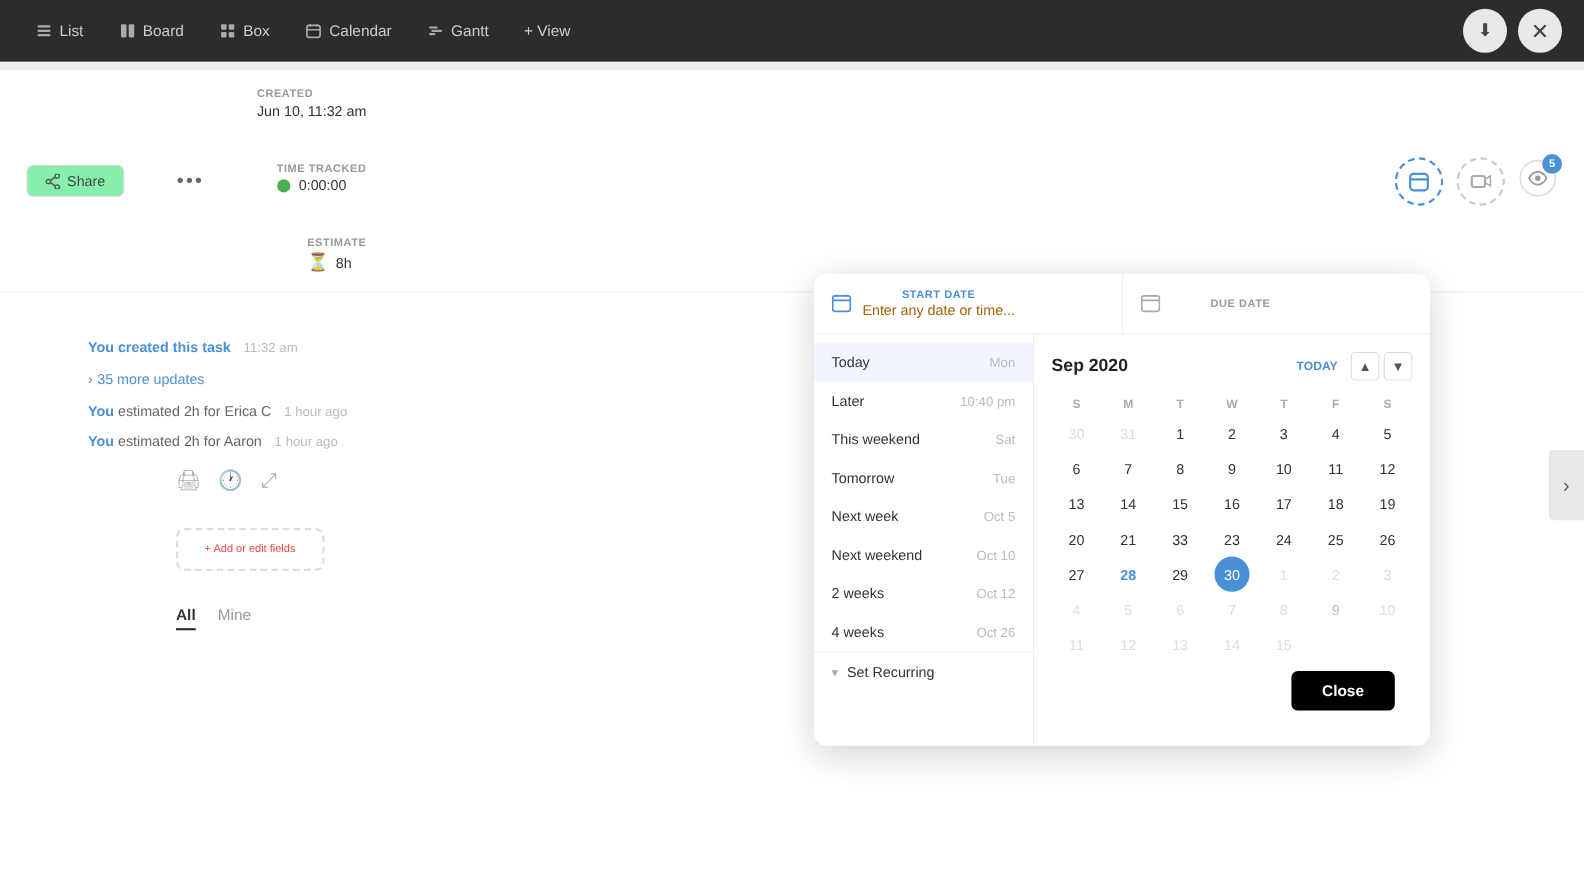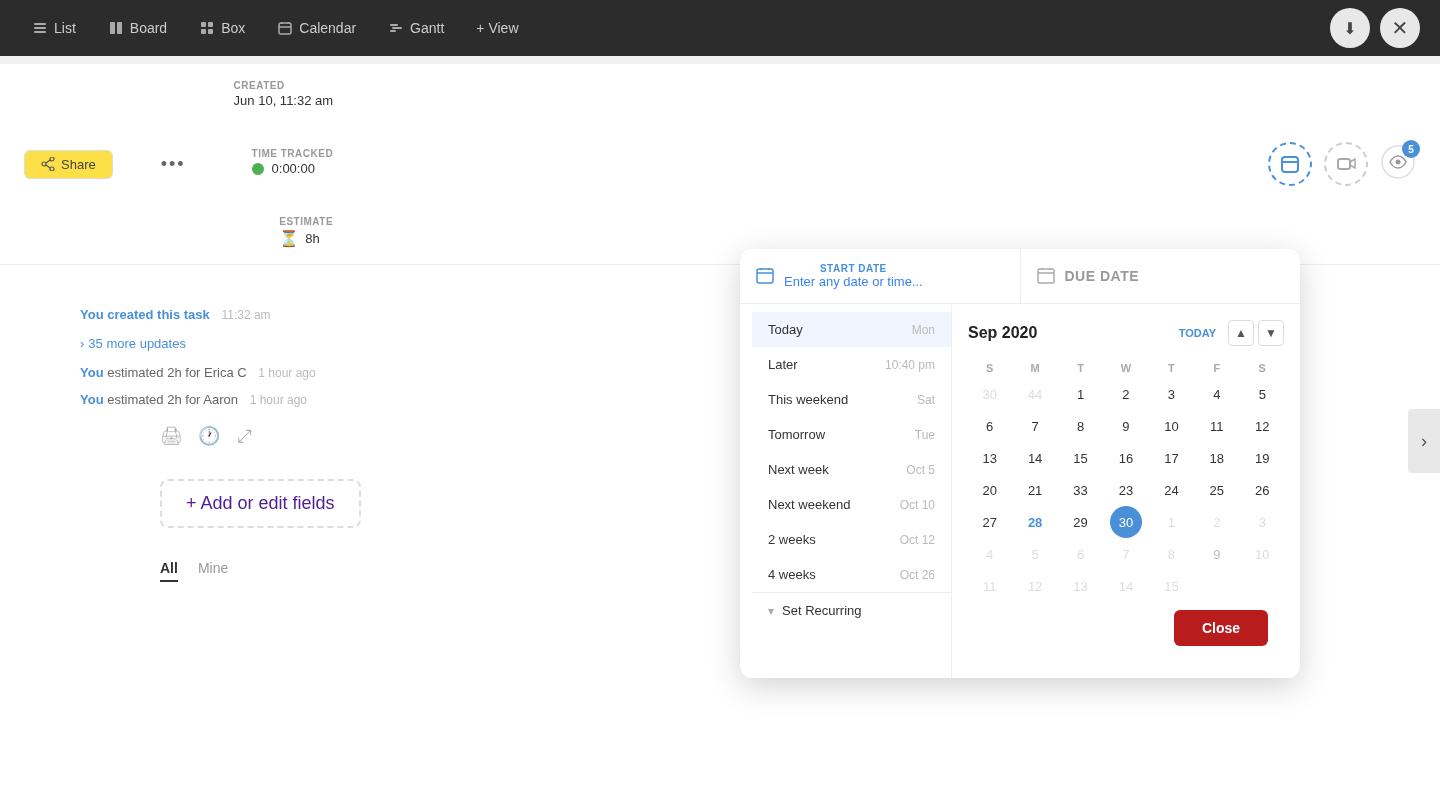--- a/index.html
+++ b/index.html
@@ -90,21 +90,21 @@
     .share-btn {
       display: flex;
       align-items: center;
       gap: 6px;
       padding: 6px 16px;
       border: 1px solid #ddd;
       border-radius: 6px;
       cursor: pointer;
       font-size: 13px;
       color: #444;
-      background: #fde047;
+      background: #86efac;
     }
     .more-btn {
       padding: 4px 8px;
       cursor: pointer;
       font-size: 18px;
       color: #666;
       letter-spacing: 2px;
     }
     .header-meta {
       display: flex;
@@ -210,22 +210,22 @@
       cursor: pointer;
       font-size: 18px;
     }
 
     
     .add-fields-btn {
       margin: 20px 80px;
       border: 2px dashed #ddd;
       border-radius: 8px;
       padding: 12px 24px;
-      color: #4c1d95;
-      font-size: 18px;
+      color: #ef4444;
+      font-size: 10px;
       cursor: pointer;
       display: inline-block;
       background: transparent;
     }
 
     
     .bottom-tabs {
       padding: 12px 80px;
       display: flex;
       gap: 20px;
@@ -273,35 +273,35 @@
     }
     .date-input-label {
       font-size: 10px;
       font-weight: 700;
       color: #4a90d9;
       text-transform: uppercase;
       letter-spacing: 0.5px;
     }
     .date-input-placeholder {
       font-size: 13px;
-      color: #3b82f6;
+      color: #a16207;
       flex: 1;
     }
     .date-input-due-label {
-      font-size: 14px;
+      font-size: 10px;
       font-weight: 700;
       color: #999;
       text-transform: uppercase;
       letter-spacing: 0.5px;
+      margin-left: 36px;
     }
 
     
     .date-picker-body {
       display: flex;
-      padding-left: 12px;
     }
 
     
     .quick-options {
       width: 200px;
       border-right: 1px solid #eee;
       padding: 8px 0;
     }
     .quick-option {
       display: flex;
@@ -403,21 +403,21 @@
       align-items: center;
       justify-content: center;
       margin: auto;
     }
     .cal-day.outside { color: #ddd; }
     .cal-day.today { color: #4a90d9; font-weight: 700; }
     .cal-day.highlighted { background: #4a90d9; color: #fff; border-radius: 50%; }
 
     
     .close-btn {
-      background: #b91c1c;
+      background: #000000;
       color: white;
       border: none;
       border-radius: 6px;
       padding: 10px 28px;
       font-size: 14px;
       font-weight: 600;
       cursor: pointer;
       margin: 8px 16px 16px auto;
       display: block;
     }
@@ -673,21 +673,21 @@
             <div class="cal-day-header">M</div>
             <div class="cal-day-header">T</div>
             <div class="cal-day-header">W</div>
             <div class="cal-day-header">T</div>
             <div class="cal-day-header">F</div>
             <div class="cal-day-header">S</div>
           </div>
 
           <div class="cal-row">
             <div class="cal-day outside">30</div>
-            <div class="cal-day outside">44</div>
+            <div class="cal-day outside">31</div>
             <div class="cal-day">1</div>
             <div class="cal-day">2</div>
             <div class="cal-day">3</div>
             <div class="cal-day">4</div>
             <div class="cal-day">5</div>
           </div>
 
           <div class="cal-row">
             <div class="cal-day">6</div>
             <div class="cal-day">7</div>

